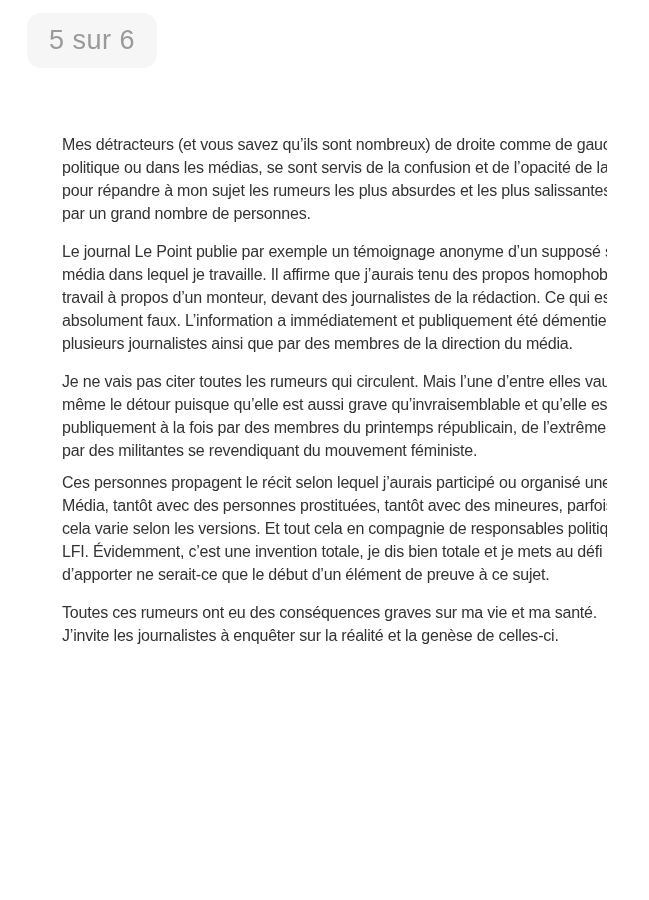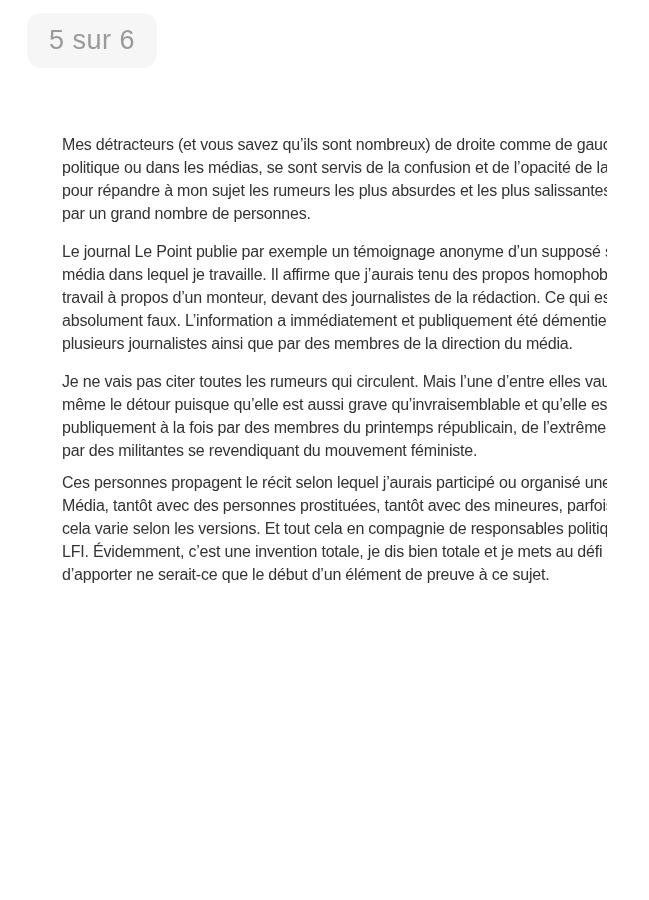--- a/index.html
+++ b/index.html
@@ -76,15 +76,17 @@
 plusieurs journalistes ainsi que par des membres de la direction du média.</p>
     <p class="para no-gap-after">Je ne vais pas citer toutes les rumeurs qui circulent. Mais l’une d’entre elles vaut quand
 même le détour puisque qu’elle est aussi grave qu’invraisemblable et qu’elle est propagée
 publiquement à la fois par des membres du printemps républicain, de l’extrême droite et
 par des militantes se revendiquant du mouvement féministe.</p>
     <p class="para">Ces personnes propagent le récit selon lequel j’aurais participé ou organisé une soirée au
 Média, tantôt avec des personnes prostituées, tantôt avec des mineures, parfois les deux,
 cela varie selon les versions. Et tout cela en compagnie de responsables politiques de
 LFI. Évidemment, c’est une invention totale, je dis bien totale et je mets au défi quiconque
 d’apporter ne serait-ce que le début d’un élément de preuve à ce sujet.</p>
+    <p class="para">Toutes ces rumeurs ont eu des conséquences graves sur ma vie et ma santé.
+J’invite les journalistes à enquêter sur la réalité et la genèse de celles-ci.</p>
   </div>
 
 </div>
 
 </body></html>

